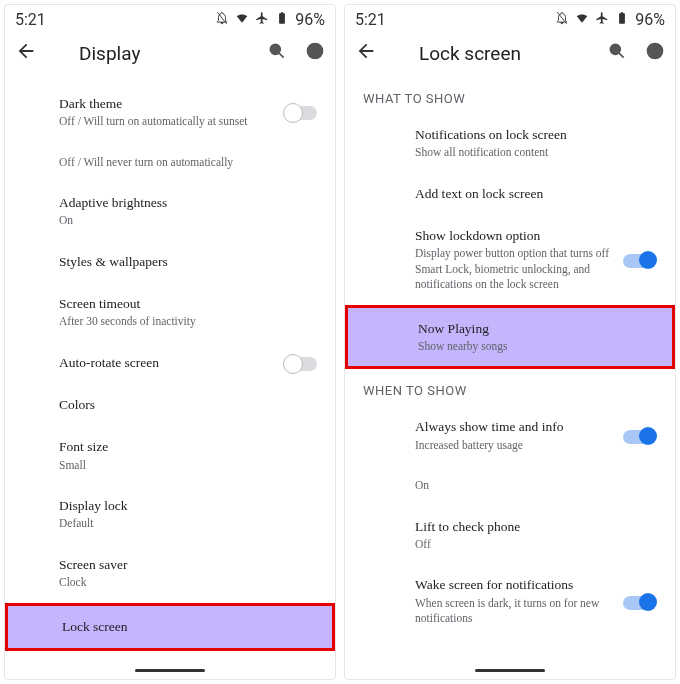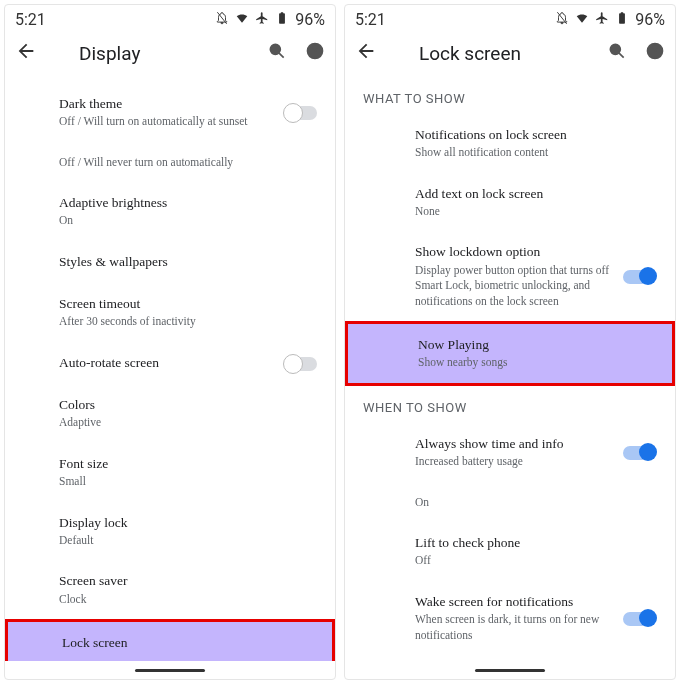--- a/index.html
+++ b/index.html
@@ -203,21 +203,20 @@
       </div>
       <div class="row">
         <div class="text">
           <div class="label">Auto-rotate screen</div>
         </div>
         <div class="toggle off"></div>
       </div>
       <div class="row">
         <div class="text">
           <div class="label">Colors</div>
-          <div class="sub">Adaptive</div>
         </div>
       </div>
       <div class="row">
         <div class="text">
           <div class="label">Font size</div>
           <div class="sub">Small</div>
         </div>
       </div>
       <div class="row">
         <div class="text">
@@ -283,21 +282,20 @@
       <div class="section-header">What to show</div>
       <div class="row">
         <div class="text">
           <div class="label">Notifications on lock screen</div>
           <div class="sub">Show all notification content</div>
         </div>
       </div>
       <div class="row">
         <div class="text">
           <div class="label">Add text on lock screen</div>
-          <div class="sub">None</div>
         </div>
       </div>
       <div class="row">
         <div class="text">
           <div class="label">Show lockdown option</div>
           <div class="sub">Display power button option that turns off Smart Lock, biometric unlocking, and notifications on the lock screen</div>
         </div>
         <div class="toggle on"></div>
       </div>
       <div class="row highlight">

